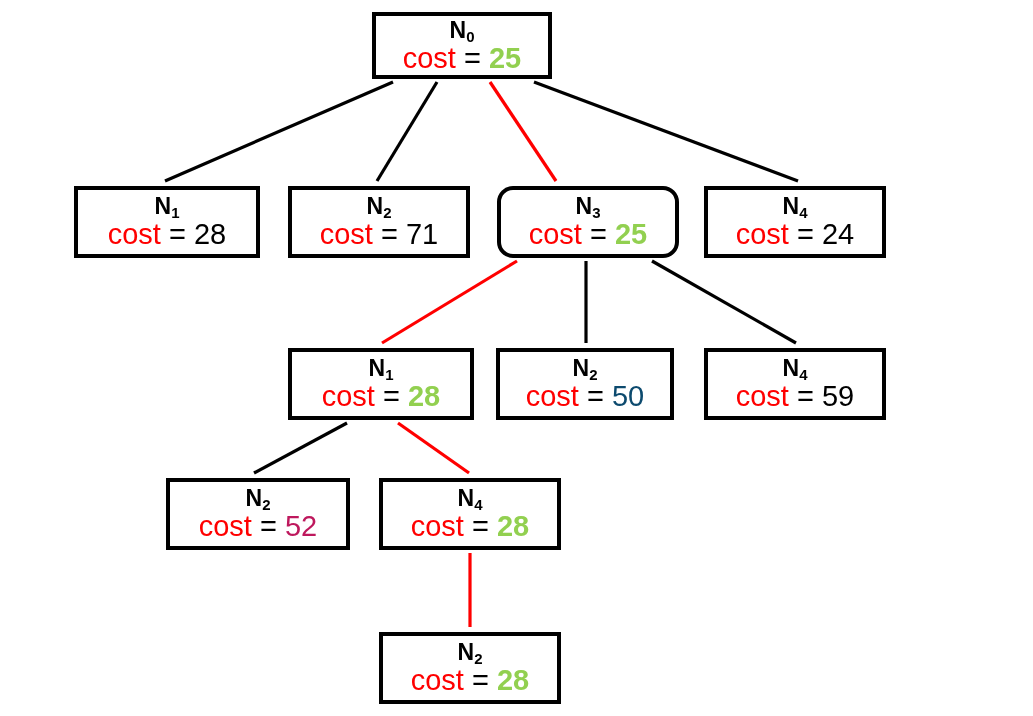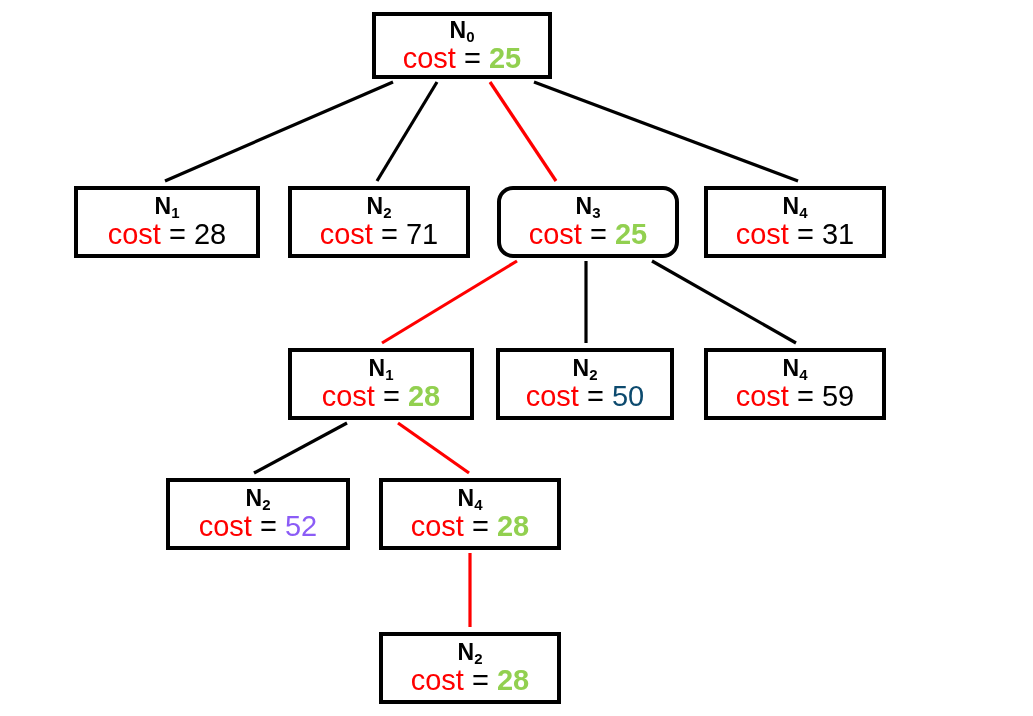--- a/index.html
+++ b/index.html
@@ -100,37 +100,37 @@
       <div class="node" style="left: 288px; top: 186px; width: 182px; height: 72px; border-color: rgb(0, 0, 0); background: rgb(255, 255, 255);">
         <div class="node-label"><span>N</span><span class="sub">2</span></div>
         <div class="node-cost"><span class="cost-word" style="color: rgb(255, 0, 0);">cost</span> <span class="cost-eq">=</span> <span class="cost-val" style="color: rgb(0, 0, 0);">71</span></div>
       </div>
       <div class="node" style="left: 497px; top: 186px; width: 182px; height: 72px; border-color: rgb(0, 0, 0); background: rgb(255, 255, 255); border-radius: 16px;">
         <div class="node-label"><span>N</span><span class="sub">3</span></div>
         <div class="node-cost"><span class="cost-word" style="color: rgb(255, 0, 0);">cost</span> <span class="cost-eq">=</span> <span class="cost-val hl" style="color: rgb(146, 208, 80);">25</span></div>
       </div>
       <div class="node" style="left: 704px; top: 186px; width: 182px; height: 72px; border-color: rgb(0, 0, 0); background: rgb(255, 255, 255);">
         <div class="node-label"><span>N</span><span class="sub">4</span></div>
-        <div class="node-cost"><span class="cost-word" style="color: rgb(255, 0, 0);">cost</span> <span class="cost-eq">=</span> <span class="cost-val" style="color: rgb(0, 0, 0);">31</span></div>
+        <div class="node-cost"><span class="cost-word" style="color: rgb(255, 0, 0);">cost</span> <span class="cost-eq">=</span> <span class="cost-val" style="color: rgb(0, 0, 0);">24</span></div>
       </div>
       <div class="node" style="left: 288px; top: 348px; width: 186px; height: 72px; border-color: rgb(0, 0, 0); background: rgb(255, 255, 255);">
         <div class="node-label"><span>N</span><span class="sub">1</span></div>
         <div class="node-cost"><span class="cost-word" style="color: rgb(255, 0, 0);">cost</span> <span class="cost-eq">=</span> <span class="cost-val hl" style="color: rgb(146, 208, 80);">28</span></div>
       </div>
       <div class="node" style="left: 496px; top: 348px; width: 178px; height: 72px; border-color: rgb(0, 0, 0); background: rgb(255, 255, 255);">
         <div class="node-label"><span>N</span><span class="sub">2</span></div>
         <div class="node-cost"><span class="cost-word" style="color: rgb(255, 0, 0);">cost</span> <span class="cost-eq">=</span> <span class="cost-val" style="color: #0c4a6e;">50</span></div>
       </div>
       <div class="node" style="left: 704px; top: 348px; width: 182px; height: 72px; border-color: rgb(0, 0, 0); background: rgb(255, 255, 255);">
         <div class="node-label"><span>N</span><span class="sub">4</span></div>
         <div class="node-cost"><span class="cost-word" style="color: rgb(255, 0, 0);">cost</span> <span class="cost-eq">=</span> <span class="cost-val" style="color: rgb(0, 0, 0);">59</span></div>
       </div>
       <div class="node" style="left: 166px; top: 478px; width: 184px; height: 72px; border-color: rgb(0, 0, 0); background: rgb(255, 255, 255);">
         <div class="node-label"><span>N</span><span class="sub">2</span></div>
-        <div class="node-cost"><span class="cost-word" style="color: rgb(255, 0, 0);">cost</span> <span class="cost-eq">=</span> <span class="cost-val" style="color: #8b5cf6; text-align: right;">52</span></div>
+        <div class="node-cost"><span class="cost-word" style="color: rgb(255, 0, 0);">cost</span> <span class="cost-eq">=</span> <span class="cost-val" style="color: #be185d; text-align: right;">52</span></div>
       </div>
       <div class="node" style="left: 379px; top: 478px; width: 182px; height: 72px; border-color: rgb(0, 0, 0); background: rgb(255, 255, 255);">
         <div class="node-label"><span>N</span><span class="sub">4</span></div>
         <div class="node-cost"><span class="cost-word" style="color: rgb(255, 0, 0);">cost</span> <span class="cost-eq">=</span> <span class="cost-val hl" style="color: rgb(146, 208, 80);">28</span></div>
       </div>
       <div class="node" style="left: 379px; top: 632px; width: 182px; height: 72px; border-color: rgb(0, 0, 0); background: rgb(255, 255, 255);">
         <div class="node-label"><span>N</span><span class="sub">2</span></div>
         <div class="node-cost"><span class="cost-word" style="color: rgb(255, 0, 0);">cost</span> <span class="cost-eq">=</span> <span class="cost-val hl" style="color: rgb(146, 208, 80);">28</span></div>
       </div>
     </div>

